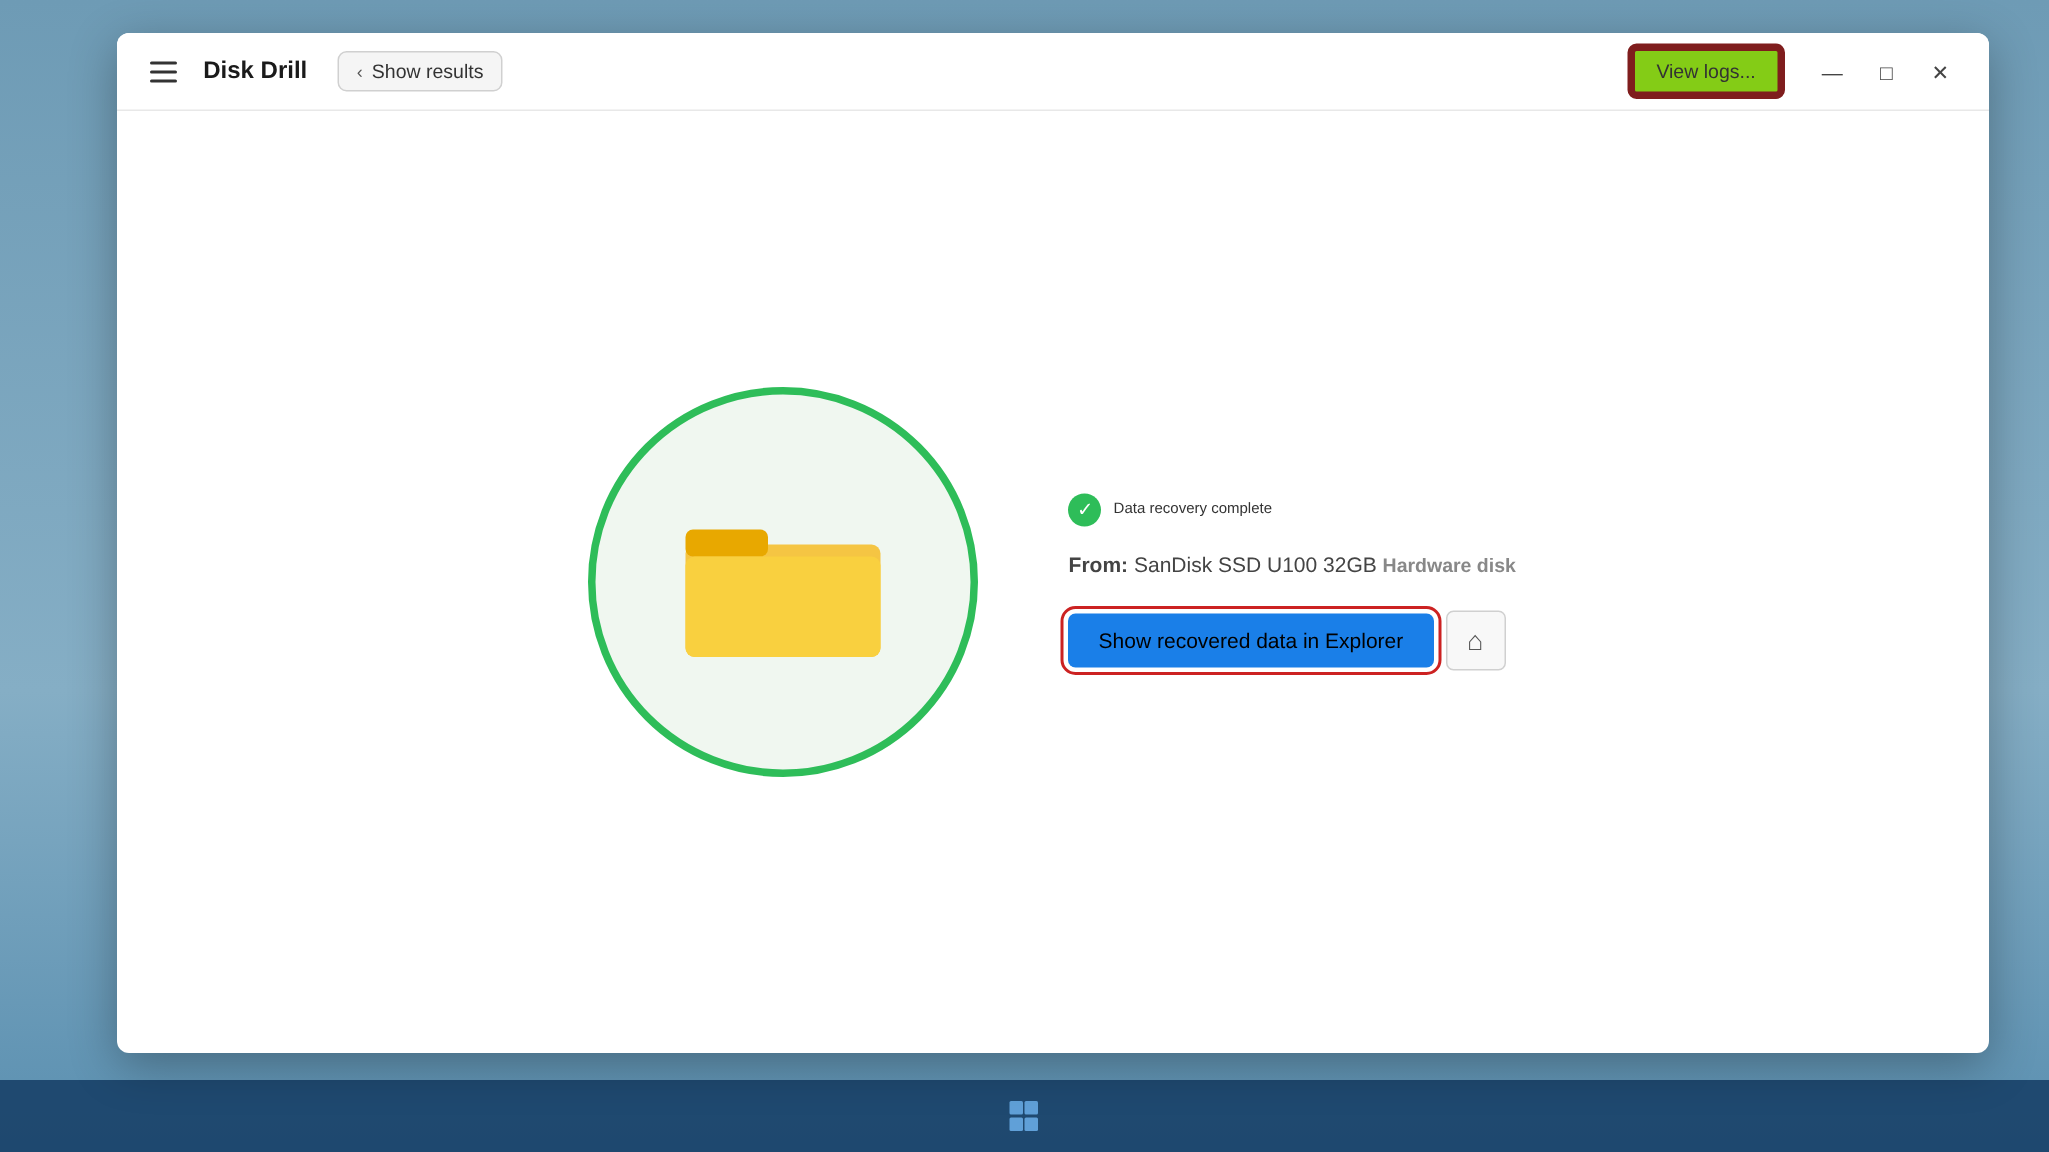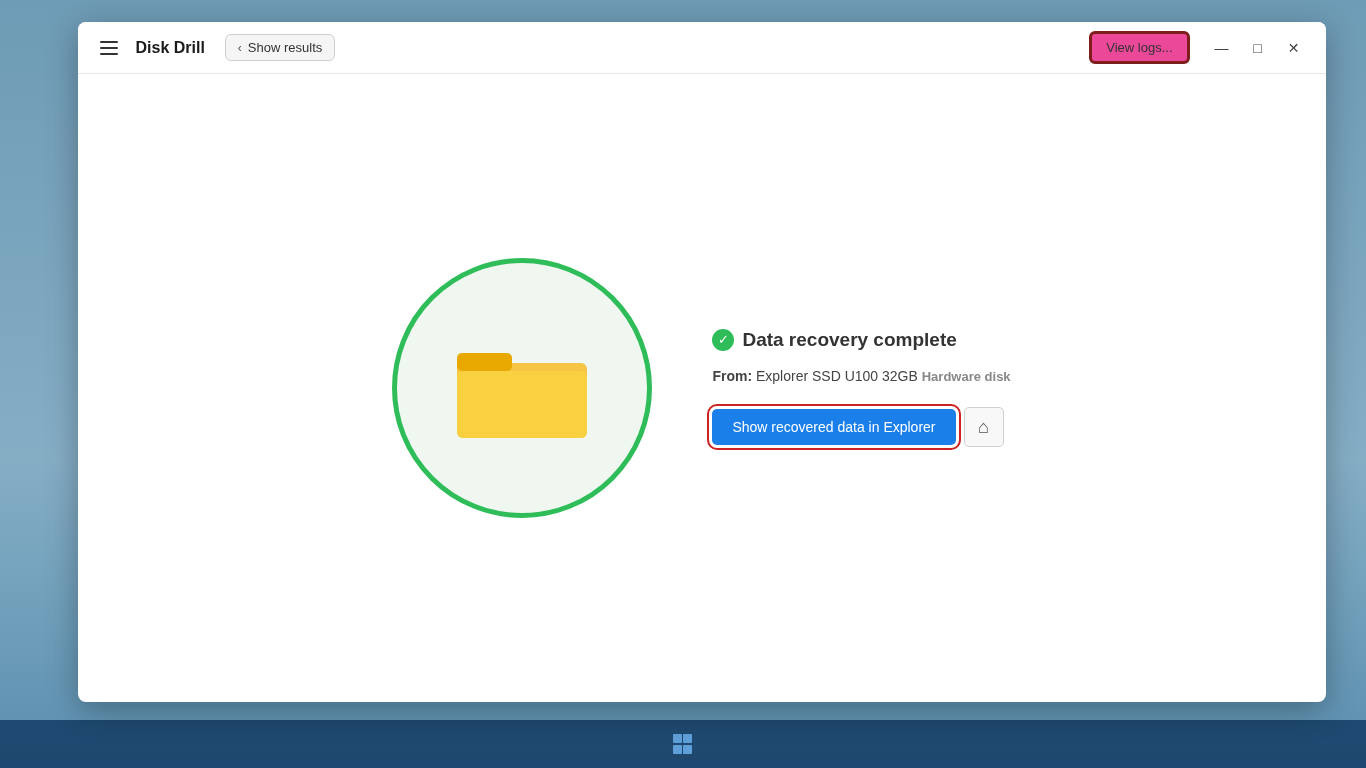--- a/index.html
+++ b/index.html
@@ -117,23 +117,23 @@
       font-size: 12px;
       color: #555;
     }
 
     .title-bar-spacer {
       flex: 1;
     }
 
     .view-logs-btn {
       padding: 6px 14px;
-      border: 3px solid #7f1d1d;
+      border: 5px solid #7f1d1d;
       border-radius: 6px;
-      background: #ec4899;
+      background: #84cc16;
       cursor: pointer;
       font-size: 13px;
       color: #333;
       margin-right: 16px;
     }
 
     .window-controls {
       display: flex;
       gap: 4px;
     }
@@ -206,23 +206,22 @@
       background: #2ebd59;
       display: flex;
       align-items: center;
       justify-content: center;
       color: white;
       font-size: 13px;
       flex-shrink: 0;
     }
 
     .status-text {
-      font-size: 19px;
+      font-size: 10px;
       color: #333;
-      font-weight: bold;
     }
 
     .files-size {
       font-size: 32px;
       font-weight: 700;
       color: #1a1a1a;
       margin-bottom: 4px;
     }
 
     .from-row {
@@ -253,21 +252,21 @@
     .action-row {
       display: flex;
       align-items: center;
       gap: 8px;
       margin-top: 10px;
     }
 
     .show-explorer-btn {
       padding: 10px 20px;
       background: #1a7fe8;
-      color: #ffffff;
+      color: #000000;
       border: none;
       border-radius: 5px;
       font-size: 14px;
       font-weight: 500;
       cursor: pointer;
       outline: 2px solid #cc2222;
       outline-offset: 3px;
       text-align: right;
     }
 
@@ -344,21 +343,21 @@
 
       <div class="recovery-info">
         <div class="status-row">
           <div class="check-circle">
             <span>✓</span>
           </div>
           <span class="status-text">Data recovery complete</span>
         </div>
 
 
-        <div class="from-row"><strong>From: </strong><span>Explorer SSD U100 32GB </span><span class="disk-type">Hardware disk</span></div>
+        <div class="from-row"><strong>From: </strong><span>SanDisk SSD U100 32GB </span><span class="disk-type">Hardware disk</span></div>
 
 
         <div class="action-row">
           <button class="show-explorer-btn">Show recovered data in Explorer</button>
           <button class="home-btn">
             <span>⌂</span>
           </button>
         </div>
       </div>
 

